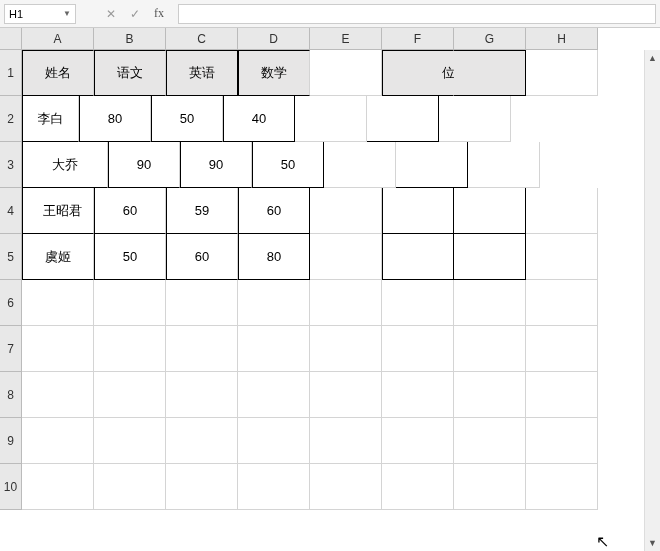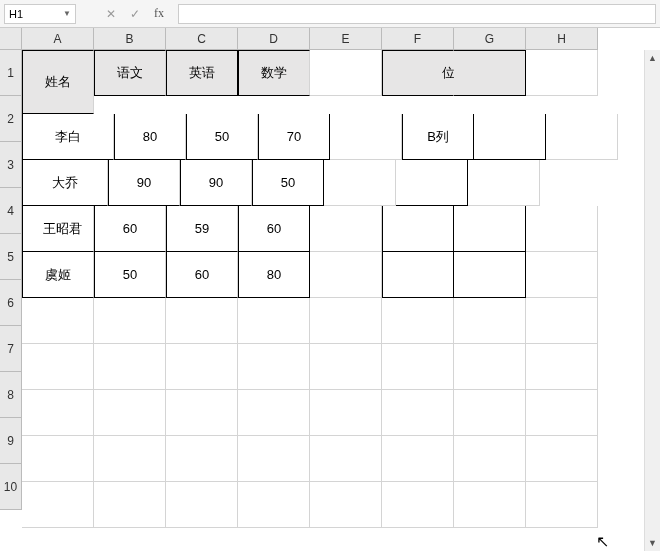--- a/index.html
+++ b/index.html
@@ -196,38 +196,37 @@
       <div class="row-header" style="height: 46px;">4</div>
       <div class="row-header" style="height: 46px;">5</div>
       <div class="row-header" style="height: 46px;">6</div>
       <div class="row-header" style="height: 46px;">7</div>
       <div class="row-header" style="height: 46px;">8</div>
       <div class="row-header" style="height: 46px;">9</div>
       <div class="row-header" style="height: 46px;">10</div>
     </div>
   <div class="grid" id="grid">
       <div class="row">
-        <div class="cell hdr-cell b-top b-bottom b-left" style="width: 72px; height: 64px;">姓名</div>
+        <div class="cell hdr-cell b-top b-bottom b-left" style="width: 72px; height: 46px;">姓名</div>
         <div class="cell hdr-cell b-top b-bottom b-left" style="width: 72px; height: 46px;">语文</div>
         <div class="cell hdr-cell b-top b-bottom b-left b-right" style="width: 72px; height: 46px;">英语</div>
         <div class="cell hdr-cell b-top b-bottom b-left" style="width: 72px; height: 46px;">数学</div>
         <div class="cell" style="width: 72px; height: 46px;"></div>
         <div class="cell hdr-cell b-top b-bottom b-left" style="width: 72px; height: 46px; border-right: 1px solid rgb(231, 230, 230); position: relative;">
           <div class="merged-span" style="width: 144px; left: 0px;">位置</div>
         </div>
         <div class="cell hdr-cell b-top b-bottom b-right" style="width: 72px; height: 46px;"></div>
         <div class="cell" style="width: 72px; height: 46px;"></div>
       </div>
       <div class="row">
-        <div class="cell b-bottom b-left" style="width: 92px; height: 46px;">李白</div>
+        <div class="cell b-bottom b-left" style="width: 57px; height: 46px;">李白</div>
         <div class="cell b-bottom b-left" style="width: 72px; height: 46px;">80</div>
         <div class="cell b-bottom b-left" style="width: 72px; height: 46px;">50</div>
-        <div class="cell b-bottom b-left b-right" style="width: 72px; height: 46px;">70</div>
-        <div class="cell" style="width: 72px; height: 46px;"></div>
-        <div class="cell b-bottom b-left b-right" style="width: 72px; height: 46px;">B列</div>
+        <div class="cell b-bottom b-left b-right" style="width: 72px; height: 46px;">40</div>
+        <div class="cell" style="width: 72px; height: 46px;"></div>
         <div class="cell b-bottom b-right" style="width: 72px; height: 46px;"></div>
         <div class="cell" style="width: 72px; height: 46px;"></div>
       </div>
       <div class="row">
         <div class="cell b-bottom b-left" style="width: 86px; height: 46px;">大乔</div>
         <div class="cell b-bottom b-left" style="width: 72px; height: 46px;">90</div>
         <div class="cell b-bottom b-left" style="width: 72px; height: 46px;">90</div>
         <div class="cell b-bottom b-left b-right" style="width: 72px; height: 46px;">50</div>
         <div class="cell" style="width: 72px; height: 46px;"></div>
         <div class="cell b-bottom b-right" style="width: 72px; height: 46px;"></div>

